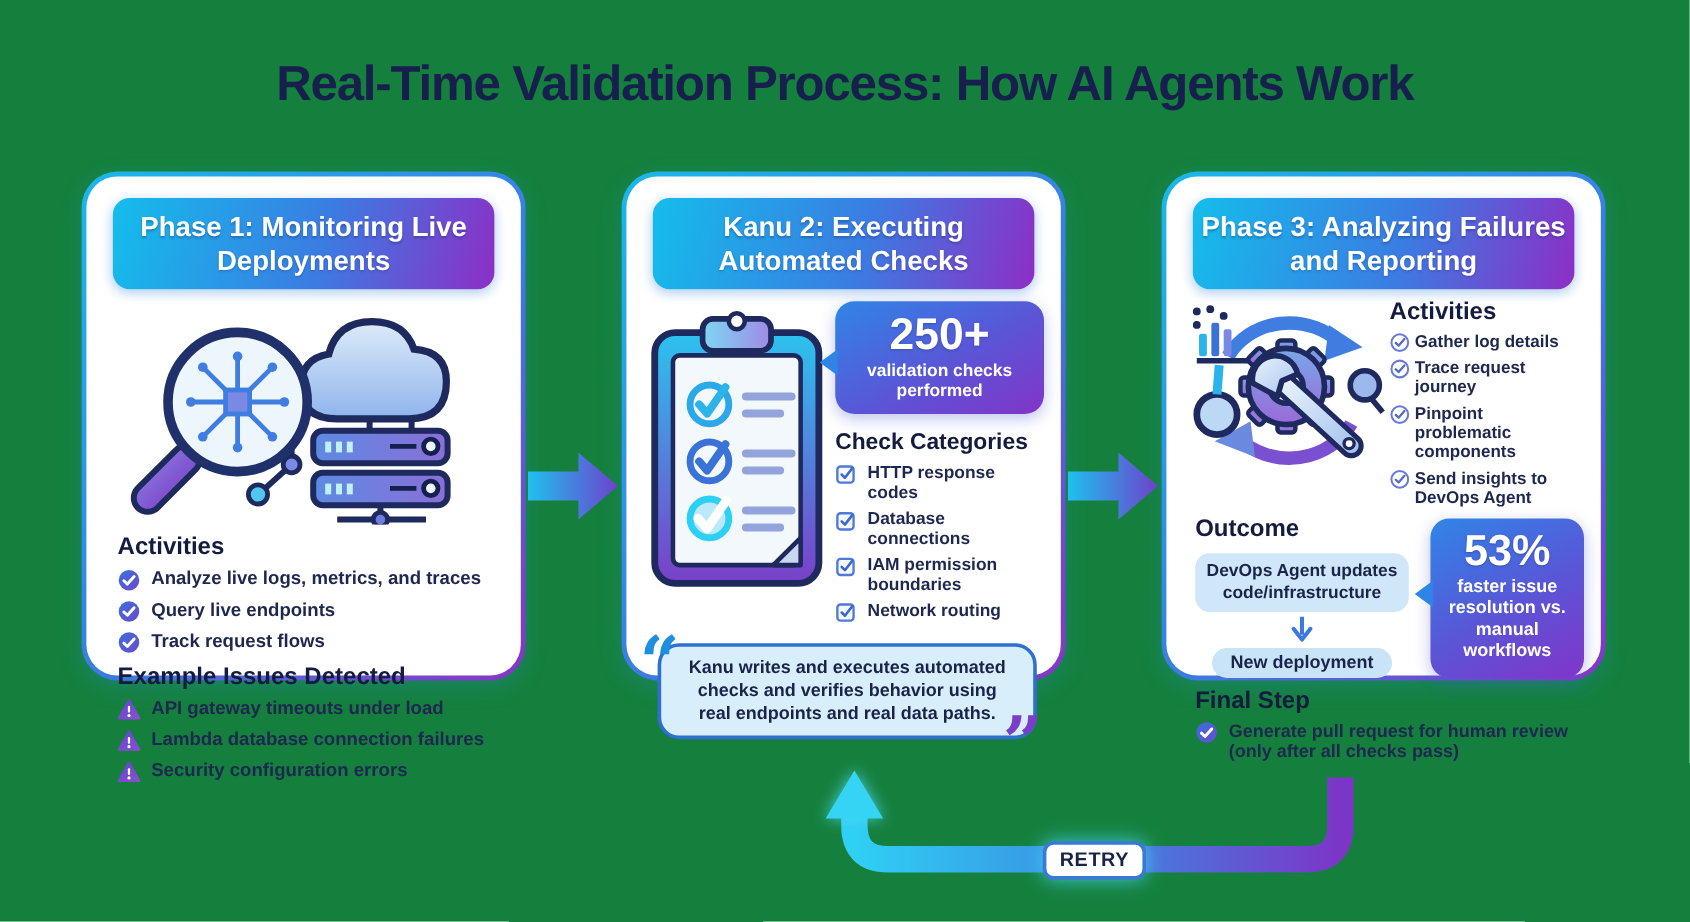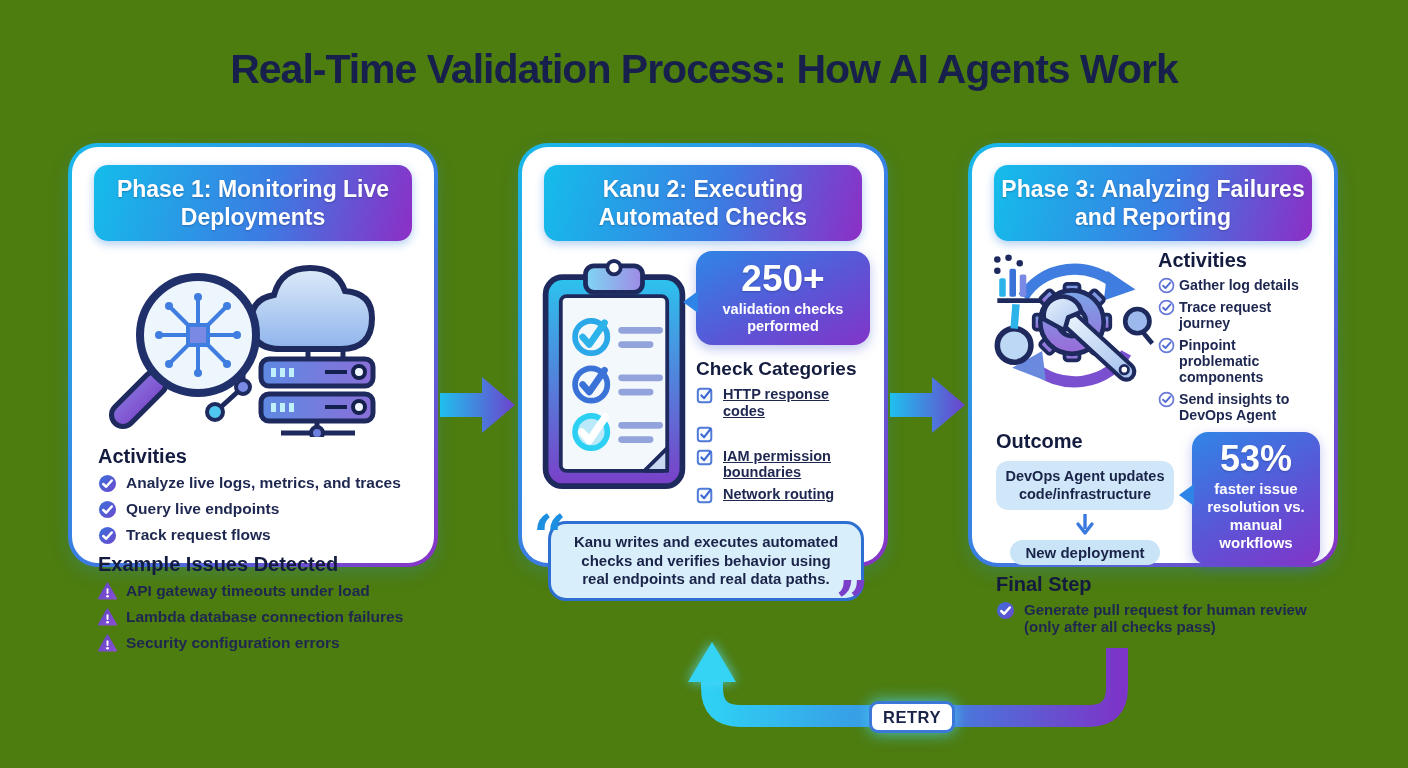--- a/index.html
+++ b/index.html
@@ -1,17 +1,17 @@
 <!DOCTYPE html>
 <html><head>
 <meta charset="utf-8">
 <style>
   html,body{margin:0;padding:0;}
   body{width:1408px;height:768px;background:#ffffff;font-family:"Liberation Sans",sans-serif;overflow:hidden;}
-  .stage{position:relative;width:1408px;height:768px;background:#4d7c0f;}
+  .stage{position:relative;width:1408px;height:768px;background:#15803d;}
 
   .main-title{position:absolute;left:0;top:46px;width:100%;text-align:center;
     font-size:41px;font-weight:700;letter-spacing:-1px;color:#17204d;}
 
   
   .card{position:absolute;top:143px;width:370px;height:424px;border-radius:30px;
     background:linear-gradient(135deg,#19b9e9,#3b7ce2 55%,#8a33c6);
     padding:4px;box-sizing:border-box;box-shadow:0 6px 18px rgba(40,150,230,.22);}
   .card-inner{background:#ffffff;border-radius:26px;width:100%;height:100%;box-sizing:border-box;
     padding:18px 0 0 0;position:relative;}
@@ -40,21 +40,21 @@
   .c2-right{flex:1;padding-left:6px;}
   .badge-big{position:relative;border-radius:16px;color:#fff;text-align:center;
     background:linear-gradient(150deg,#2f85e7,#5b55d6 55%,#8234c8);
     padding:9px 6px 10px 6px;box-shadow:0 4px 12px rgba(70,90,210,.35);}
   .badge-big .tail{position:absolute;left:-13px;top:40px;width:0;height:0;
     border-top:11px solid transparent;border-bottom:11px solid transparent;
     border-right:15px solid #2f85e7;}
   .badge-value{font-size:37px;font-weight:700;line-height:1.05;text-shadow:0 1px 2px rgba(20,40,90,.35);}
   .badge-sub{font-size:14.5px;font-weight:700;line-height:1.18;margin-top:2px;}
   .c2-right .section-title{font-size:19px;margin:13px 0 6px 0;}
-  .c2-right .item{font-size:14.5px;margin-bottom:5px;text-decoration:underline;}
+  .c2-right .item{font-size:14.5px;margin-bottom:5px;}
   .quote-box{position:relative;margin:12px 20px 0 26px;background:#d9eefb;
     border:3px solid #2e6fd2;border-radius:18px;padding:9px 18px;
     font-size:15px;font-weight:700;color:#1a2348;text-align:center;line-height:1.25;}
   .q-open,.q-close{position:absolute;font-size:58px;font-weight:700;line-height:0.6;
     font-family:"DejaVu Serif",serif;}
   .q-open{left:-18px;top:-4px;color:#1d8fe0;}
   .q-close{right:-8px;bottom:-22px;color:#7a3fc8;}
 
   
   .c3-row{display:flex;padding:6px 14px 0 16px;}
@@ -304,20 +304,21 @@
                   <rect x="2" y="3" width="15" height="15" rx="3" fill="#f6faff" stroke="#4f7ad8" stroke-width="2.2"></rect>
                   <path d="M6 10.5 L9 13.5 L16 4.5" fill="none" stroke="#3b68d0" stroke-width="2.4" stroke-linecap="round" stroke-linejoin="round"></path>
                 </svg>
               <span>HTTP response codes</span>
               </li>
             <li class="item">
               <svg width="18" height="18" viewBox="0 0 20 20">
                   <rect x="2" y="3" width="15" height="15" rx="3" fill="#f6faff" stroke="#4f7ad8" stroke-width="2.2"></rect>
                   <path d="M6 10.5 L9 13.5 L16 4.5" fill="none" stroke="#3b68d0" stroke-width="2.4" stroke-linecap="round" stroke-linejoin="round"></path>
                 </svg>
+              <span>Database connections</span>
               </li>
             <li class="item">
               <svg width="18" height="18" viewBox="0 0 20 20">
                   <rect x="2" y="3" width="15" height="15" rx="3" fill="#f6faff" stroke="#4f7ad8" stroke-width="2.2"></rect>
                   <path d="M6 10.5 L9 13.5 L16 4.5" fill="none" stroke="#3b68d0" stroke-width="2.4" stroke-linecap="round" stroke-linejoin="round"></path>
                 </svg>
               <span>IAM permission boundaries</span>
               </li>
             <li class="item">
               <svg width="18" height="18" viewBox="0 0 20 20">

